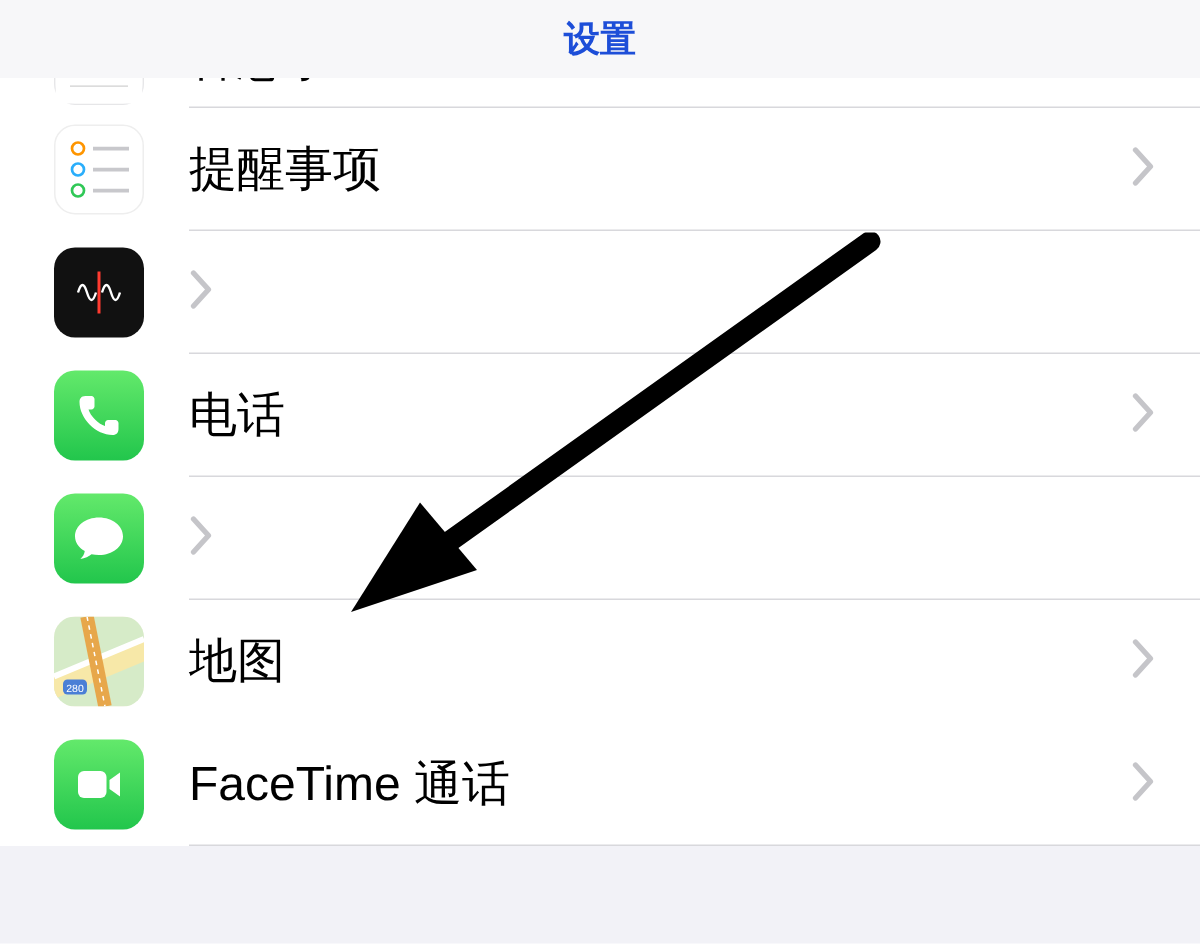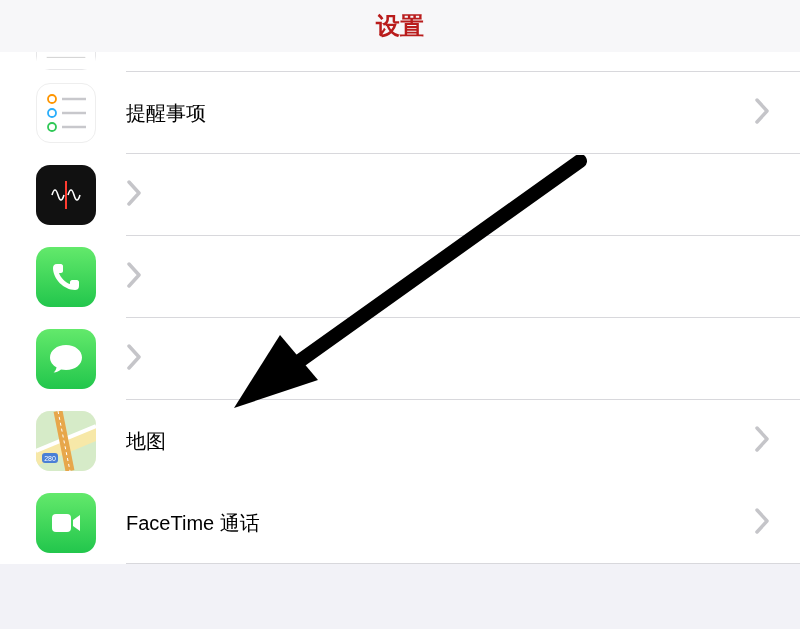--- a/index.html
+++ b/index.html
@@ -14,21 +14,21 @@
   .header {
     height: 52px;
     display: flex;
     align-items: center;
     justify-content: center;
     background: #f7f7f9;
   }
   .header-title {
     font-size: 24px;
     font-weight: 600;
-    color: #b91c1c;
+    color: #1d4ed8;
     font-family: Liberation Mono, monospace;
   }
   .list {
     background: #fff;
     margin: 0;
   }
   .row {
     display: flex;
     align-items: center;
     padding-left: 36px;
@@ -62,21 +62,21 @@
     height: 60px;
     border-radius: 14px;
     display: flex;
     align-items: center;
     justify-content: center;
     flex-shrink: 0;
     margin-right: 30px;
   }
   .row-label {
     flex: 1;
-    font-size: 20px;
+    font-size: 32px;
     color: #000;
     font-weight: 400;
   }
   .chevron {
     margin-right: 30px;
     flex-shrink: 0;
     color: #c5c5c9;
   }
   .arrow-overlay {
     position: absolute;
@@ -145,20 +145,21 @@
     </span>
     <div class="row-sep"></div>
   </div>
 
   <div class="row">
     <div class="icon-slot" style="background:linear-gradient(#63e96b,#22c64c);">
       <svg width="36" height="36" viewBox="0 0 36 36">
         <path d="M9 5 C6 5 5 7 5 9 C5 20 16 31 27 31 C29 31 31 30 31 27 L31 23 C31 22 30 21 29 21 L24 21 C23 21 22 22 22 23 L22 25 C18 24 12 18 11 14 L13 14 C14 14 15 13 15 12 L15 7 C15 6 14 5 13 5 Z" fill="#fff"></path>
       </svg>
     </div>
+    <span class="row-label">电话</span>
     <span class="chevron">
       <svg width="16" height="26" viewBox="0 0 16 26">
           <path d="M3 2 L13 13 L3 24" stroke="currentColor" stroke-width="3.5" fill="none" stroke-linecap="round" stroke-linejoin="round"></path>
         </svg>
     </span>
     <div class="row-sep"></div>
   </div>
 
   <div class="row">
     <div class="icon-slot" style="background:linear-gradient(#63e96b,#22c64c);">

